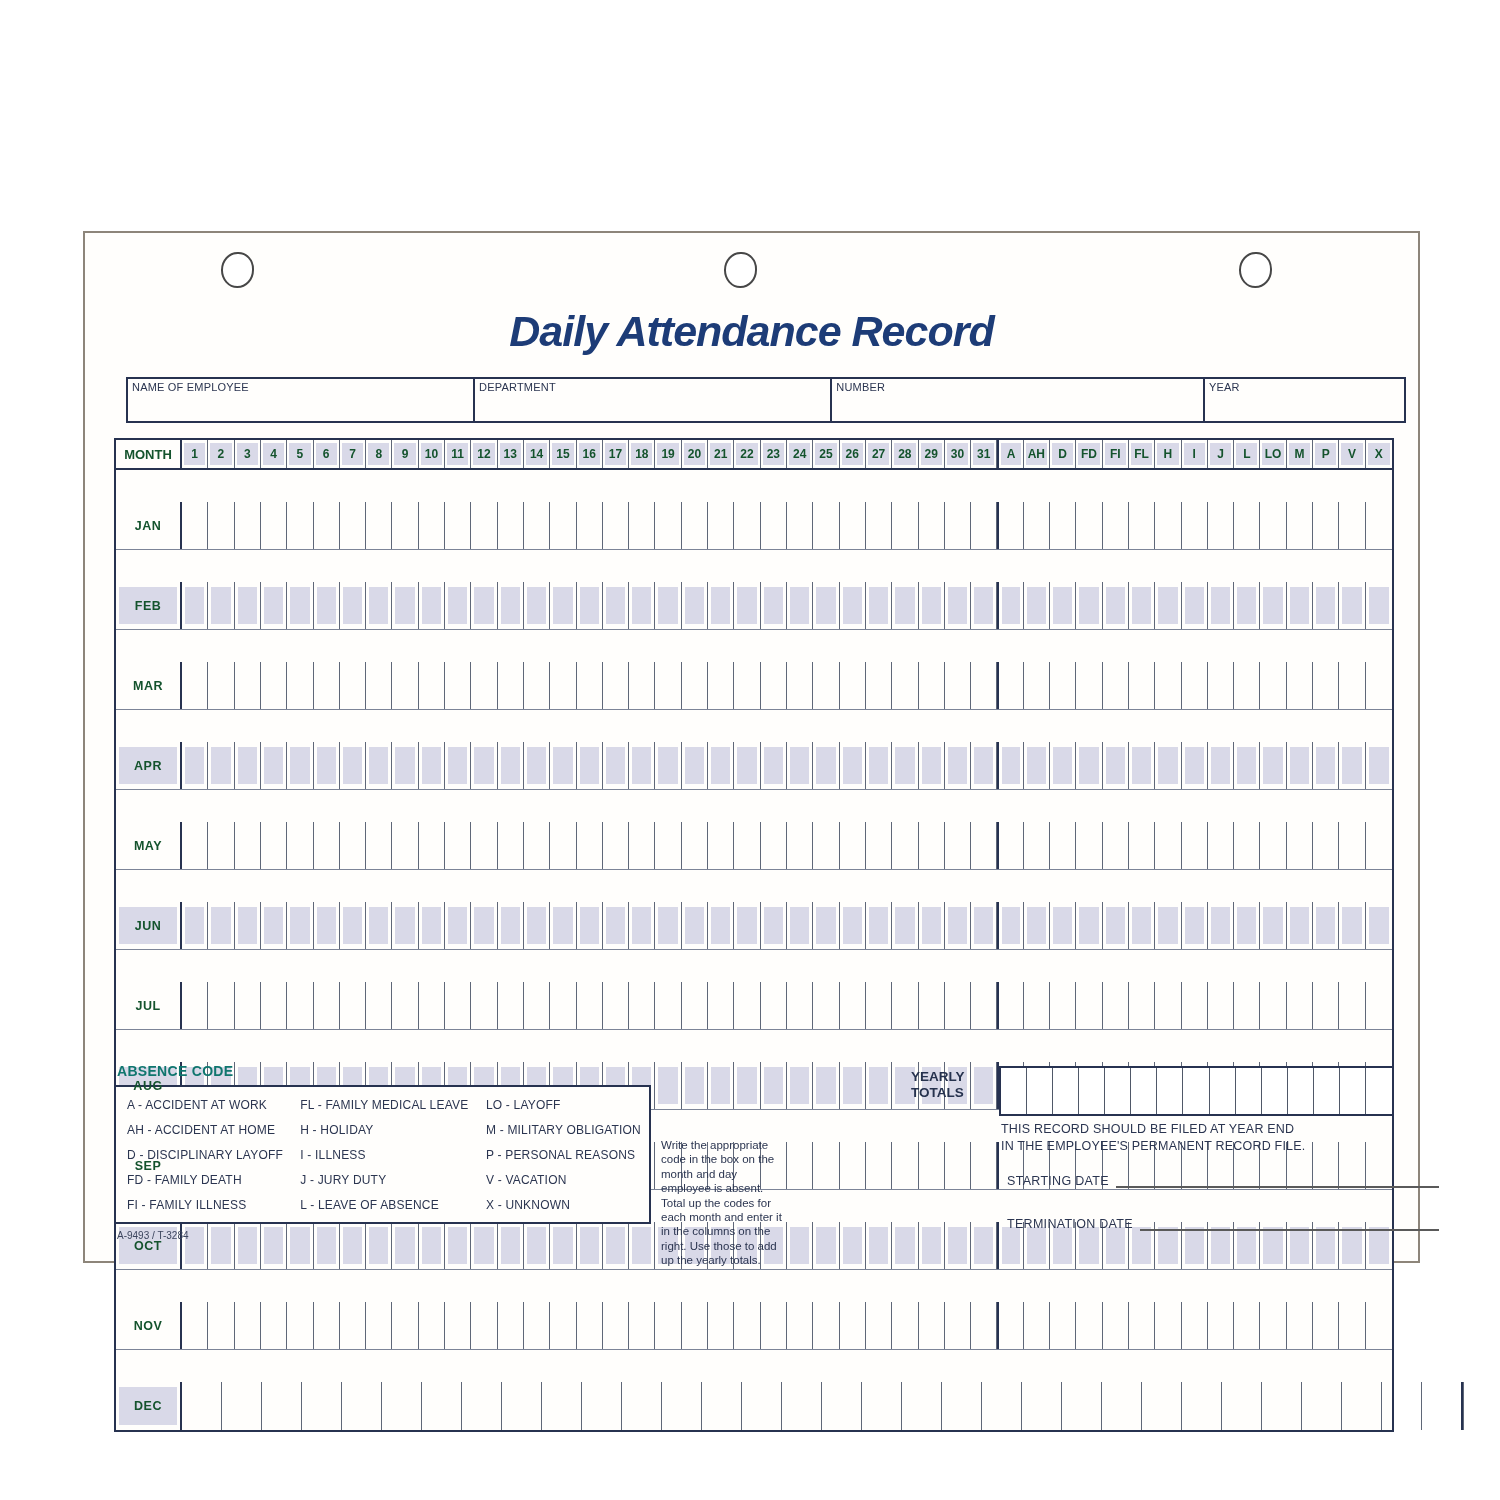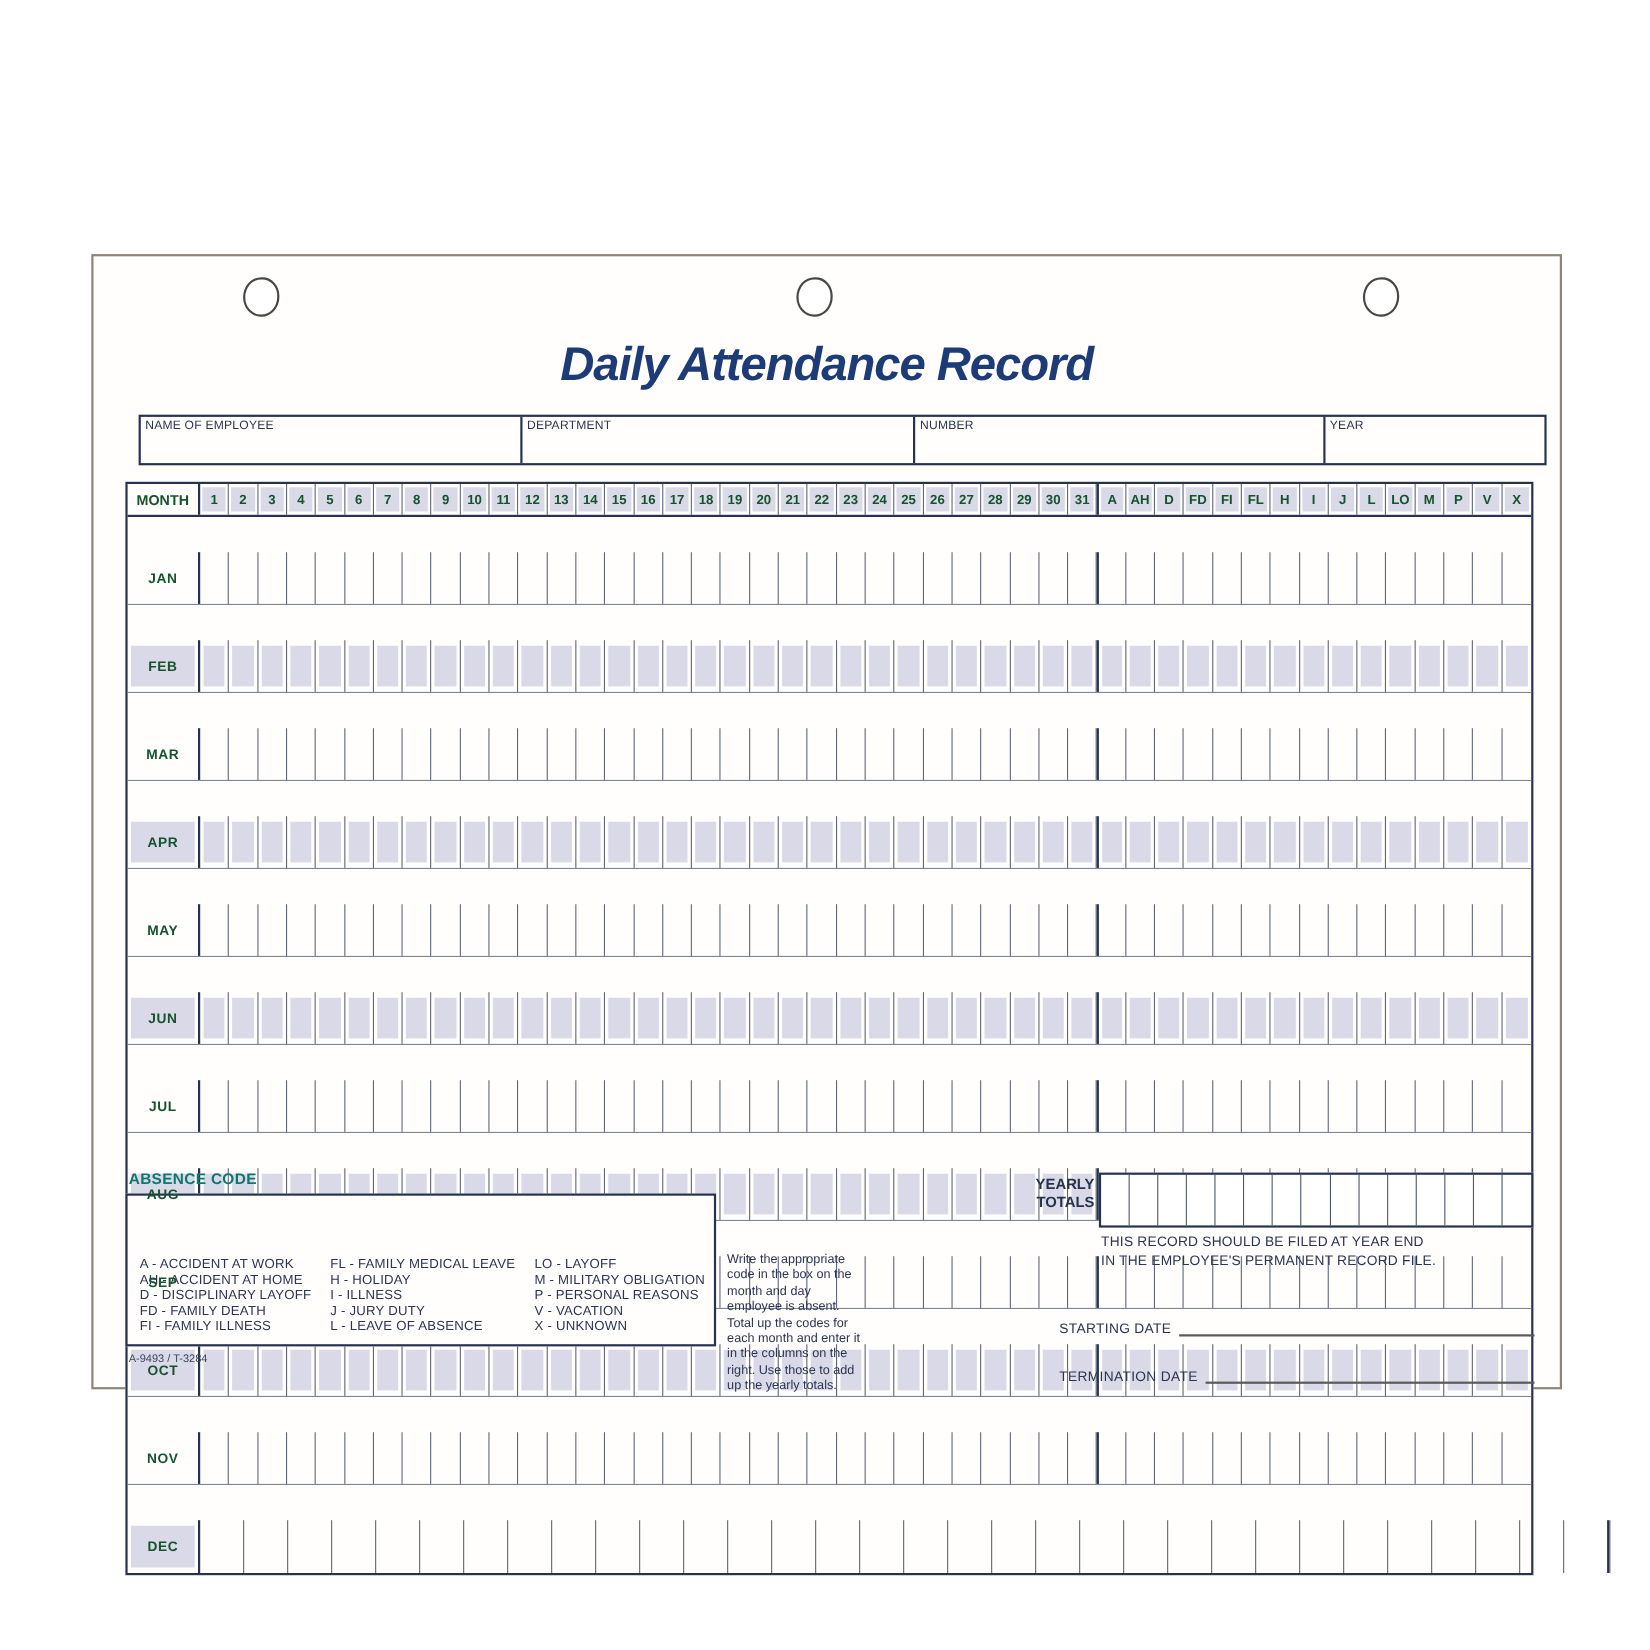--- a/index.html
+++ b/index.html
@@ -44,42 +44,42 @@
   .gcell { position:relative; border-right:1px solid #5f6778; display:flex; align-items:center; justify-content:center; }
   .gcell:last-child { border-right:none; }
   .gcell.monthcol { border-right:2px solid #273250; }
   .gcell.codestart { border-left:2px solid #273250; }
   .gcell.sh::before { content:""; position:absolute; left:3px; right:3px; top:5px; bottom:5px; background:#d9d9e8; }
   .grow.header .gcell.sh::before { left:2px; right:2px; top:3px; bottom:3px; }
   .gcell .txt { position:relative; z-index:2; font-size:12px; font-weight:bold; color:#14532d; }
   .gcell .txt.monthlabel { font-size:12.5px; letter-spacing:.5px; }
   .gcell .txt.monthhead { font-size:13px; }
   
-  .totals-label { position:absolute; left:826px; top:836px; width:84px; text-align:right;
+  .totals-label { position:absolute; left:826px; top:836px; width:84px; 
     font-size:13.5px; font-weight:bold; color:#26324e; line-height:1.15; }
   .totals {
     position:absolute; left:914px; top:833px; width:395px; height:50px;
     border:2px solid #273250; display:grid; grid-template-columns:repeat(15,1fr); background:#fff;
   }
   .tcell { border-right:1px solid #4f5868; }
   .tcell:last-child { border-right:none; }
   .filing-note { position:absolute; left:916px; top:888px; font-size:12.5px; line-height:1.35; letter-spacing:.2px; color:#2b3550; }
   
-  .date-row { position:absolute; left:878px; width:432px; display:flex; align-items:flex-start;margin-top:27px; }
+  .date-row { position:absolute; left:922px; width:432px; display:flex; align-items:flex-start; }
   .date-row.start { top:941px; }
   .date-row.term { top:984px; }
   .date-label { font-size:12.5px; letter-spacing:.3px; white-space:nowrap; color:#2b3550; }
   .date-line { flex:1; border-bottom:2px solid #5a5a5a; margin-left:7px; height:14px; }
   
   .abs-heading { position:absolute; left:32px; top:830px; font-size:14px; font-weight:bold; letter-spacing:.3px; color:#0f766e; }
   .legend {
     position:absolute; left:29px; top:852px; width:537px; height:139px;
     border:2px solid #273250; display:flex; padding:11px 8px 10px 11px; background:#fffefc;
   }
-  .legend-col { display:flex; flex-direction:column; justify-content:space-between;margin-top:44px; }
+  .legend-col { display:flex; flex-direction:column; justify-content:space-between; }
   .legend-col.c0{width:193px}.legend-col.c1{width:207px}.legend-col.c2{flex:1}
   .legend-item { font-size:12px; letter-spacing:.2px; color:#2b3550; white-space:nowrap; }
   .instructions { position:absolute; left:576px; top:858px; width:128px; font-size:11.5px; line-height:1.25; color:#2b3550;margin-top:47px; }
   .form-number { position:absolute; left:32px; top:997px; font-size:10px; color:#3c455e; }
 </style>
 </head>
 <body>
 
 <div class="sheet">
   <div class="hole h1"></div>

